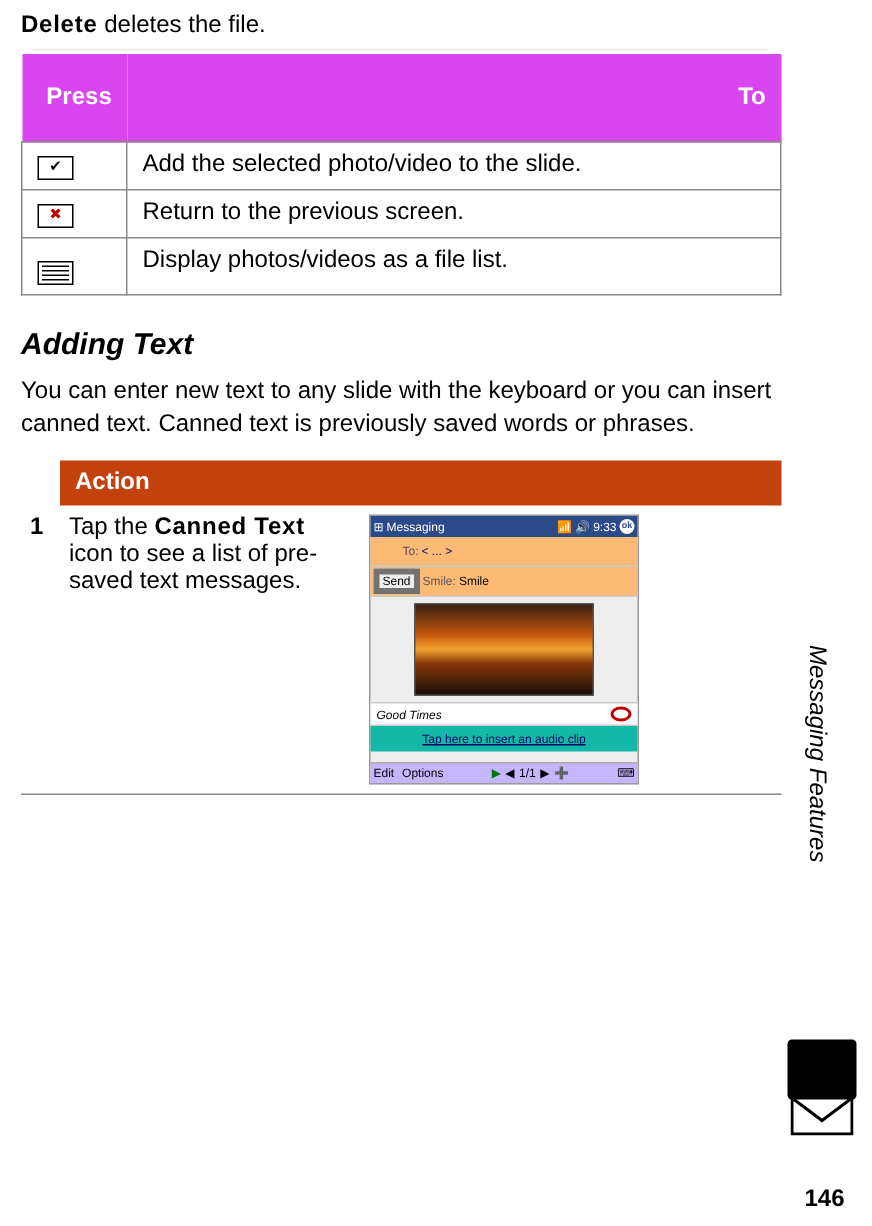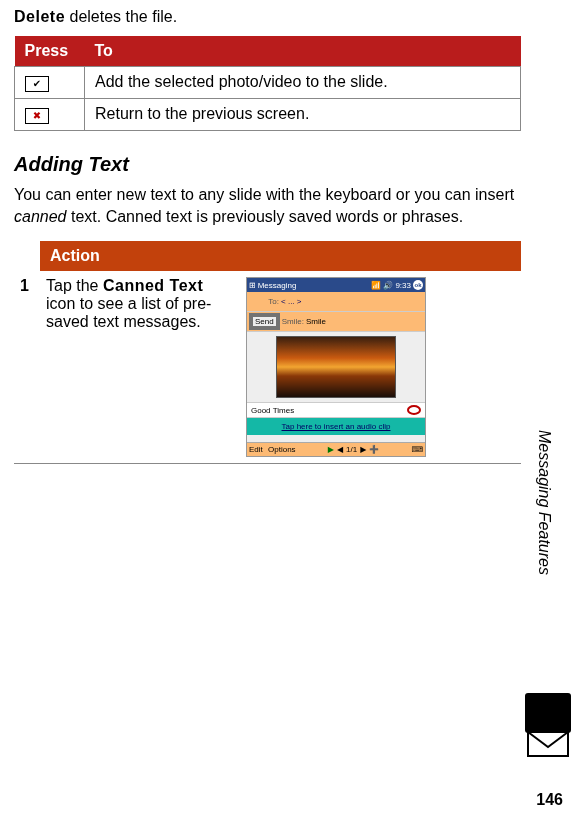--- a/index.html
+++ b/index.html
@@ -14,24 +14,24 @@
       padding: 8px 60px 8px 14px;
     }
     .top-line { margin-bottom: 10px; }
     .bold-ui { font-family: Arial, Helvetica, sans-serif; font-weight: 900; letter-spacing: 0.5px; }
     table.press-table {
       border-collapse: collapse;
       width: 100%;
       margin-bottom: 22px;
     }
     table.press-table th {
-      background: #b91c1c;
+      background: #d946ef;
       color: #fff;
-      text-align: left;
-      padding: 6px 10px;
+      text-align: right;
+      padding: 20px 10px;
       font-weight: bold;
     }
     table.press-table td {
       border: 1px solid #888;
       padding: 6px 10px;
       vertical-align: top;
     }
     table.press-table td.icon-cell {
       width: 70px;
       text-align: left;
@@ -62,21 +62,21 @@
     }
     .icon-lines span { height: 1px; background: #000; width: 100%; }
     h2.adding-text {
       font-family: Arial, Helvetica, sans-serif;
       font-weight: bold;
       font-style: italic;
       font-size: 20px;
       margin-bottom: 8px;
     }
     .para { margin-bottom: 14px; line-height: 1.35; }
-    .italic { font-style: italic; }
+    .italic { }
     table.action-table {
       border-collapse: collapse;
       width: 100%;
       margin-bottom: 10px;
     }
     table.action-table th {
       background: #c2410c;
       color: #fff;
       text-align: left;
       padding: 6px 10px;
@@ -113,24 +113,24 @@
       background:#fff;color:#2a4a8a;border-radius:50%;width:10px;height:10px;font-size:6px;display:flex;align-items:center;justify-content:center;font-weight:bold;
     }
     .screenshot .row { display:flex;align-items:center;padding:1px 2px;gap:2px;border-bottom:1px solid #ccc;background:#fdba74; }
     .screenshot .label { color:#555; }
     .screenshot .sendbtn { border:4px solid #737373; padding:0 2px; background:#eee;}
     .screenshot .photo {
       margin: 4px auto; width: 120px; height: 62px;
       background: linear-gradient(to bottom, #3a1f0e 0%, #c95a10 35%, #f2a531 50%, #8a3808 65%, #1a0e08 100%);
       border: 1px solid #555;
     }
-    .screenshot .caption { text-align:left;padding:2px 4px;border-top:1px solid #ccc;border-bottom:1px solid #ccc;display:flex;justify-content:space-between;align-items:center;background:#fff;}
+    .screenshot .caption { text-align:left;padding:2px 4px;border-top:1px solid #ccc;border-bottom:1px solid #ccc;display:flex;justify-content:space-between;align-items:center;background:#fff;font-style:italic;}
     .screenshot .caption .circle { width:14px;height:10px;border:2px solid #b00;border-radius:50%; }
     .screenshot .audiolink { text-align:center;padding:4px 2px;color:#006;text-decoration:underline;background:#14b8a6;}
-    .screenshot .bottombar { position:absolute;bottom:0;left:0;right:0;background:#fdba74;height:14px;display:flex;align-items:center;justify-content:space-between;padding:0 2px;border-top:1px solid #aaa;}
+    .screenshot .bottombar { position:absolute;bottom:0;left:0;right:0;background:#c4b5fd;height:14px;display:flex;align-items:center;justify-content:space-between;padding:0 2px;border-top:1px solid #aaa;}
     .screenshot .bottombar .nav { display:flex;align-items:center;gap:3px; }
     .side-label {
       position: absolute;
       right: 28px;
       top: 430px;
       writing-mode: vertical-rl;
       font-style: italic;
       font-family: Arial, Helvetica, sans-serif;
       font-size: 16px;
     }
@@ -164,20 +164,31 @@
     </tr>
   </thead>
   <tbody>
     <tr>
       <td class="icon-cell"><span class="icon-box">✔</span></td>
       <td>Add the selected photo/video to the slide.</td>
     </tr>
     <tr>
       <td class="icon-cell"><span class="icon-box" style="color:#b00;">✖</span></td>
       <td>Return to the previous screen.</td>
+    </tr>
+    <tr>
+      <td class="icon-cell"><span class="icon-box">
+            <span class="icon-lines">
+              <span></span>
+              <span></span>
+              <span></span>
+              <span></span>
+            </span>
+          </span></td>
+      <td>Display photos/videos as a file list.</td>
     </tr>
   </tbody>
 </table>
 
 <h2 class="adding-text">Adding Text</h2>
 
 <p class="para">
   <span>You can enter new text to any slide with the keyboard or you can insert </span><span class="italic">canned</span><span> text. Canned text is previously saved words or phrases.</span>
 </p>
 

